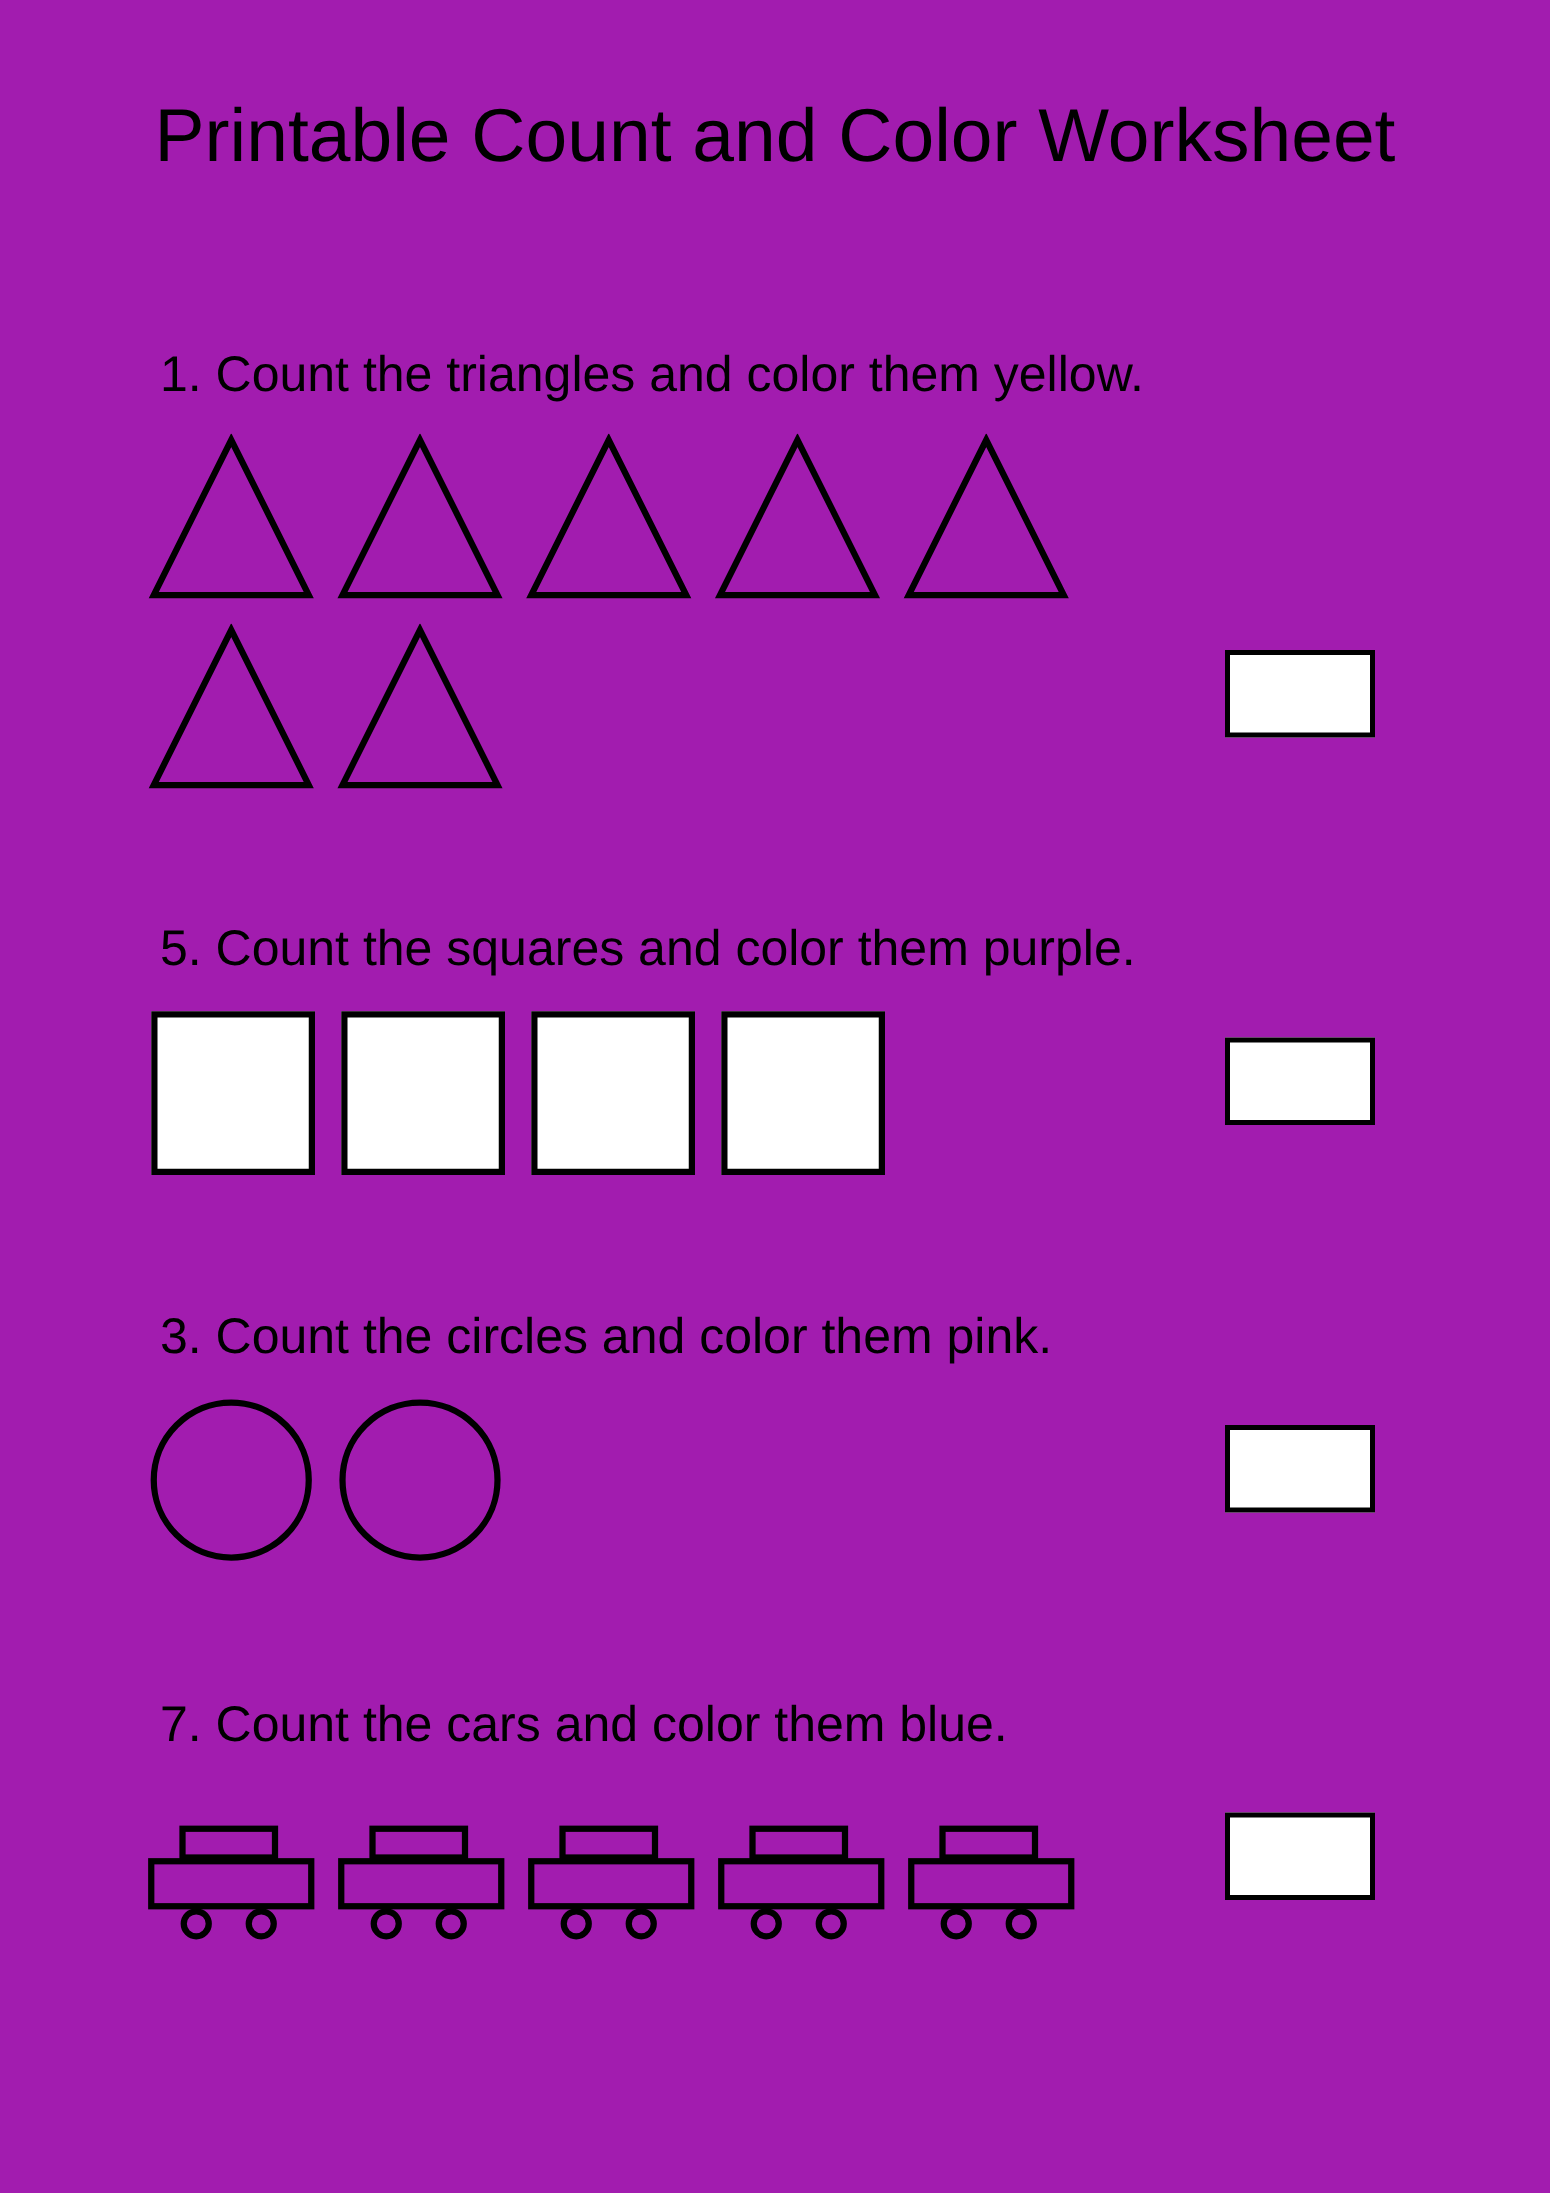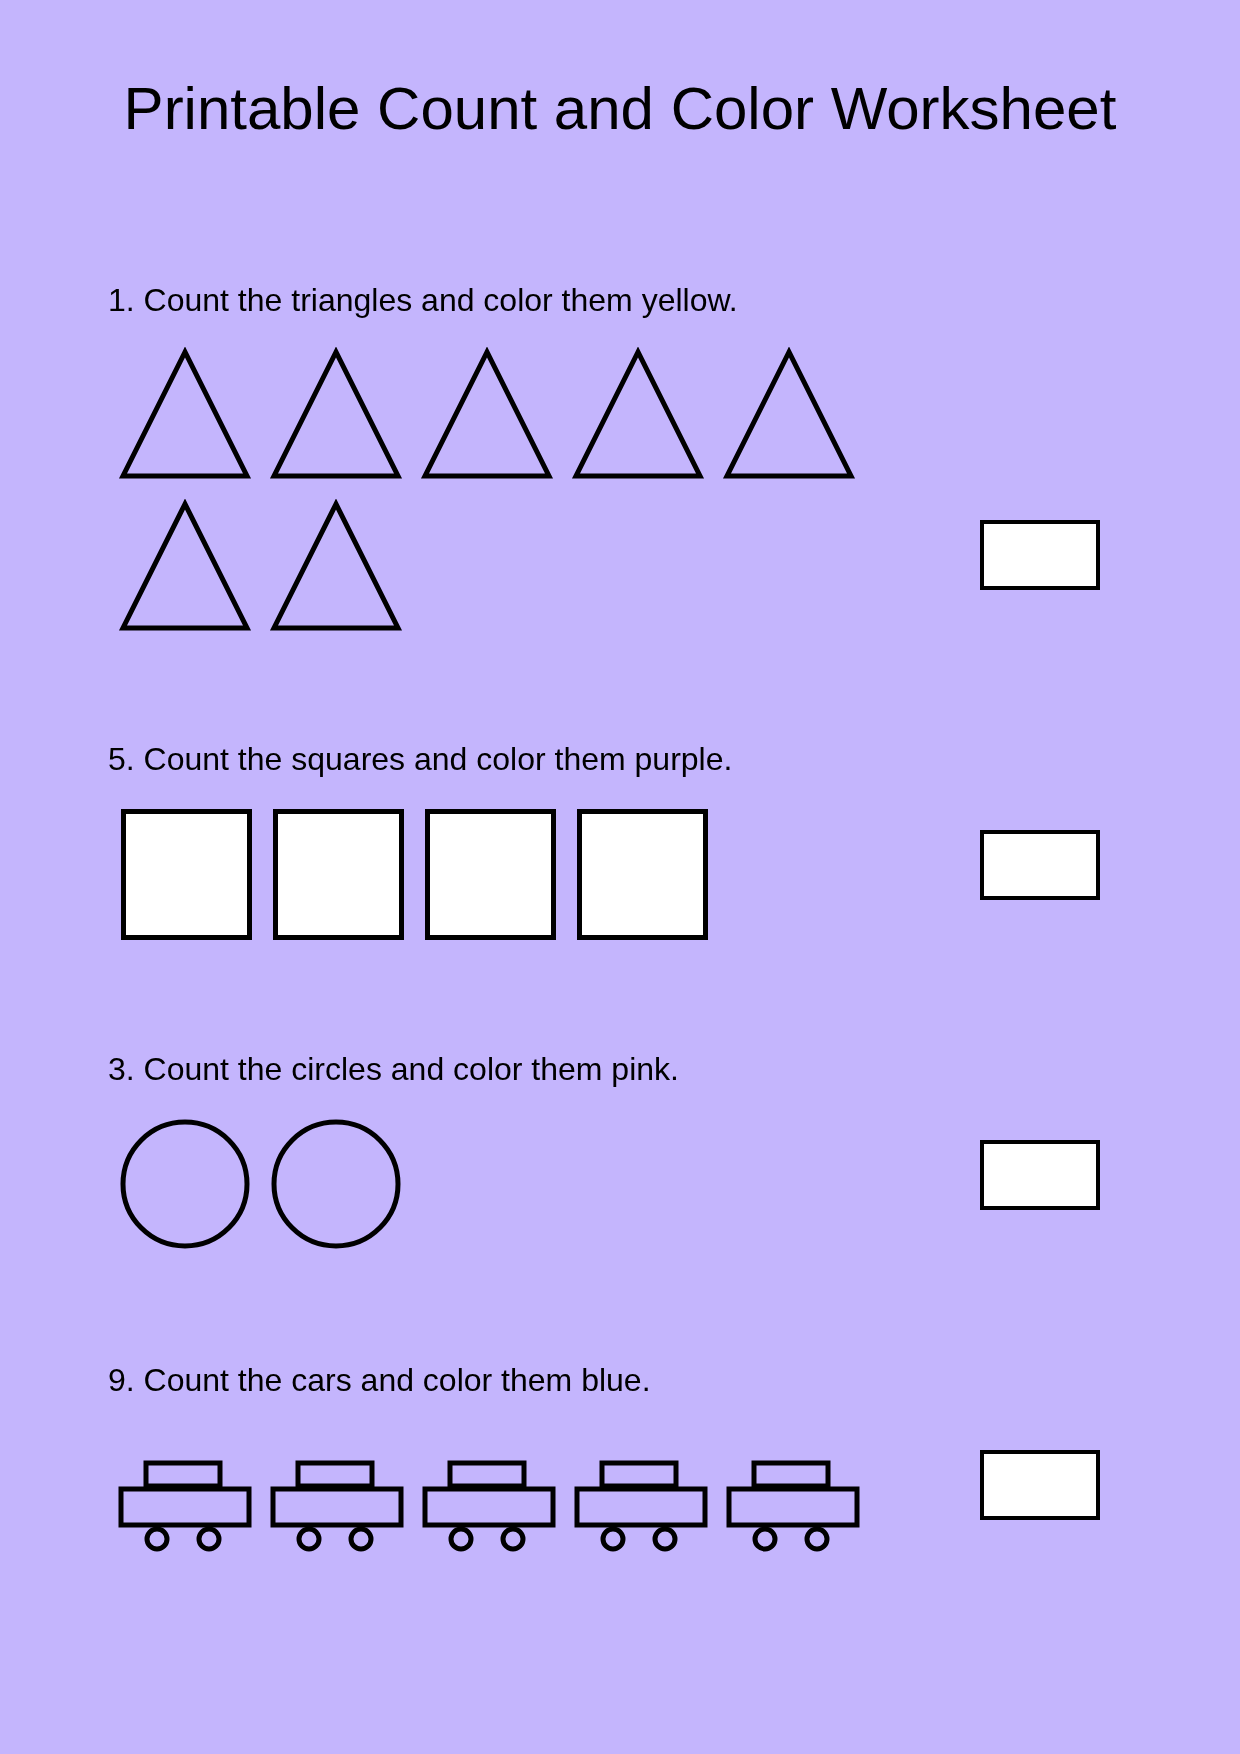--- a/index.html
+++ b/index.html
@@ -4,41 +4,41 @@
 <style>
   html, body {
     margin: 0;
     padding: 0;
     background: #ffffff;
   }
   .page {
     position: relative;
     width: 1240px;
     height: 1754px;
-    background: #c4b5fd;
+    background: #a21caf;
     color: #000000;
     font-family: "Liberation Sans", sans-serif;
     overflow: hidden;
   }
   .title {
     position: absolute;
     top: 72px;
     left: 0;
     width: 100%;
     margin: 0;
     text-align: center;
     font-size: 60px;
     line-height: 74px;
     font-weight: 400;
   }
   .title-line { display: block; }
   .instr {
     position: absolute;
-    left: 108px;
-    font-size: 32px;
+    left: 128px;
+    font-size: 40px;
     line-height: 48px;
     white-space: nowrap;
     text-align: center;
   }
   .shapes {
     position: absolute;
     left: 118px;
     display: flex;
     flex-direction: column;
     row-gap: 18px;
@@ -125,21 +125,21 @@
         <svg class="shape-svg" width="134" height="134" viewBox="0 0 134 134">
           <circle cx="67" cy="67" r="62" fill="none" stroke="#000000" stroke-width="5"></circle>
         </svg>
         <svg class="shape-svg" width="134" height="134" viewBox="0 0 134 134">
           <circle cx="67" cy="67" r="62" fill="none" stroke="#000000" stroke-width="5"></circle>
         </svg>
       </div>
     </div>
   <div class="answer-box" style="top:1140px"></div>
 
-  <div class="instr" style="top:1356px">9. Count the cars and color them blue.</div>
+  <div class="instr" style="top:1356px">7. Count the cars and color them blue.</div>
   <div class="shapes shapes-car" style="top:1460px">
       <div class="shape-row">
         <svg class="shape-svg" width="134" height="94" viewBox="0 0 134 94">
           <rect x="28" y="3" width="74" height="23" fill="none" stroke="#000000" stroke-width="5"></rect>
           <rect x="3" y="29" width="128" height="36" fill="none" stroke="#000000" stroke-width="5"></rect>
           <circle cx="39" cy="79" r="10" fill="none" stroke="#000000" stroke-width="5"></circle>
           <circle cx="91" cy="79" r="10" fill="none" stroke="#000000" stroke-width="5"></circle>
         </svg>
         <svg class="shape-svg" width="134" height="94" viewBox="0 0 134 94">
           <rect x="28" y="3" width="74" height="23" fill="none" stroke="#000000" stroke-width="5"></rect>

